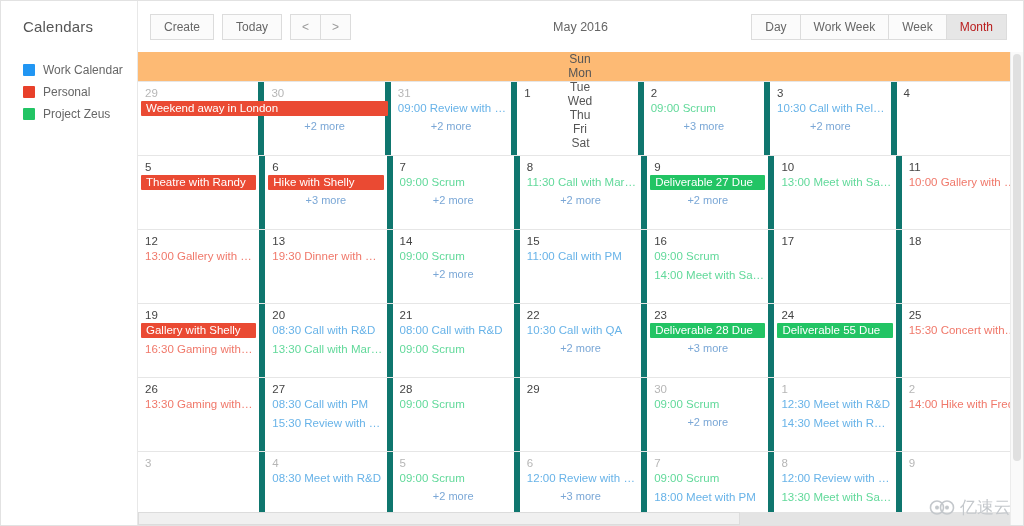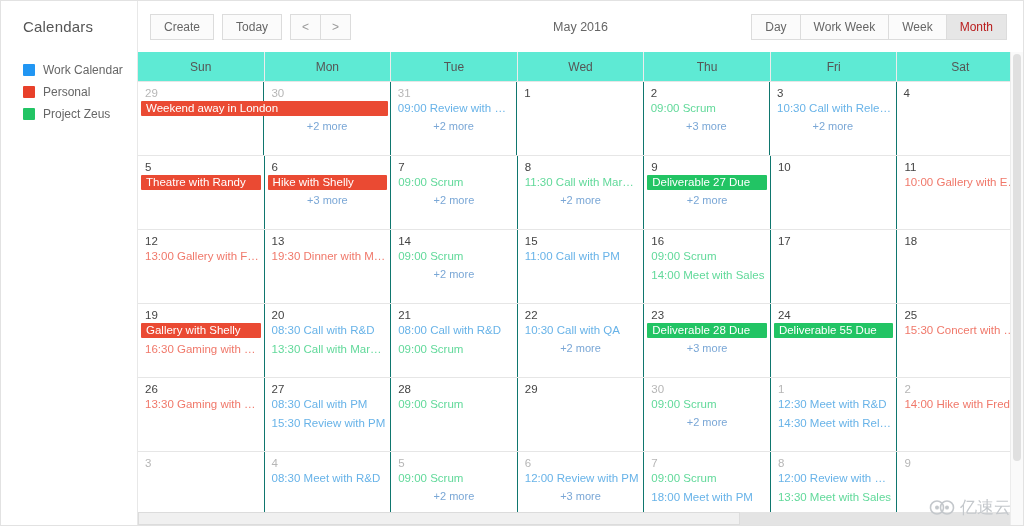--- a/index.html
+++ b/index.html
@@ -64,36 +64,36 @@
   .cal-item{
     display:flex;align-items:center;height:20px;padding-left:22px;
     margin-bottom:2px;cursor:pointer;text-align:center;
   }
   .swatch{width:12px;height:12px;border-radius:1px;margin-right:8px;flex:none;}
   .cal-label{font-size:12px;color:#666;line-height:1;}
   
   .cal{flex:1;display:flex;flex-direction:column;min-width:0;position:relative;}
   .dow-row{
     display:flex;height:29px;min-height:29px;
-    border-bottom:1px solid #e6e6e6;background:#5eead4;
+    border-bottom:1px solid #e6e6e6;background:#fdba74;flex-direction:column;
   }
   .dow{
     flex:1 1 0;min-width:0;display:flex;align-items:center;justify-content:center;
     font-size:12px;color:#555;border-right:1px solid #ececec;box-sizing:border-box;
   }
   .dow:last-child{border-right:none;}
   .weeks{flex:1;display:flex;flex-direction:column;min-height:0;}
   .week{
     flex:1 1 0;display:flex;position:relative;min-height:0;
     border-bottom:1px solid #e6e6e6;
   }
   .week:last-child{border-bottom:none;}
   .day{
     flex:1 1 0;min-width:0;box-sizing:border-box;
-    border-right:1px solid #0f766e;padding:0;position:relative;
+    border-right:6px solid #0f766e;padding:0;position:relative;
     display:flex;flex-direction:column;
   }
   .day:last-child{border-right:none;}
   .daynum{
     font-size:11.5px;color:#444;padding:5px 0 0 7px;line-height:1.1;
     height:17px;box-sizing:border-box;
   }
   .day.other .daynum{color:#b6b6b6;}
   .ev-list{flex:1;padding:2px 0 0 0;position:relative;overflow:hidden;}
   .ev{
@@ -301,20 +301,23 @@
               <div class="daynum">9</div>
               <div class="ev-list">
                 <div class="ev green block">Deliverable 27 Due</div>
                 <div class="more-wrap">
                   <div class="more">+2 more</div>
                 </div>
               </div>
             </div>
             <div class="day">
               <div class="daynum">10</div>
+              <div class="ev-list">
+                <div class="ev green">13:00 Meet with Sales</div>
+              </div>
             </div>
             <div class="day">
               <div class="daynum">11</div>
               <div class="ev-list">
                 <div class="ev red">10:00 Gallery with Elena</div>
               </div>
             </div>
           </div>
           <div class="week">
             <div class="day">

